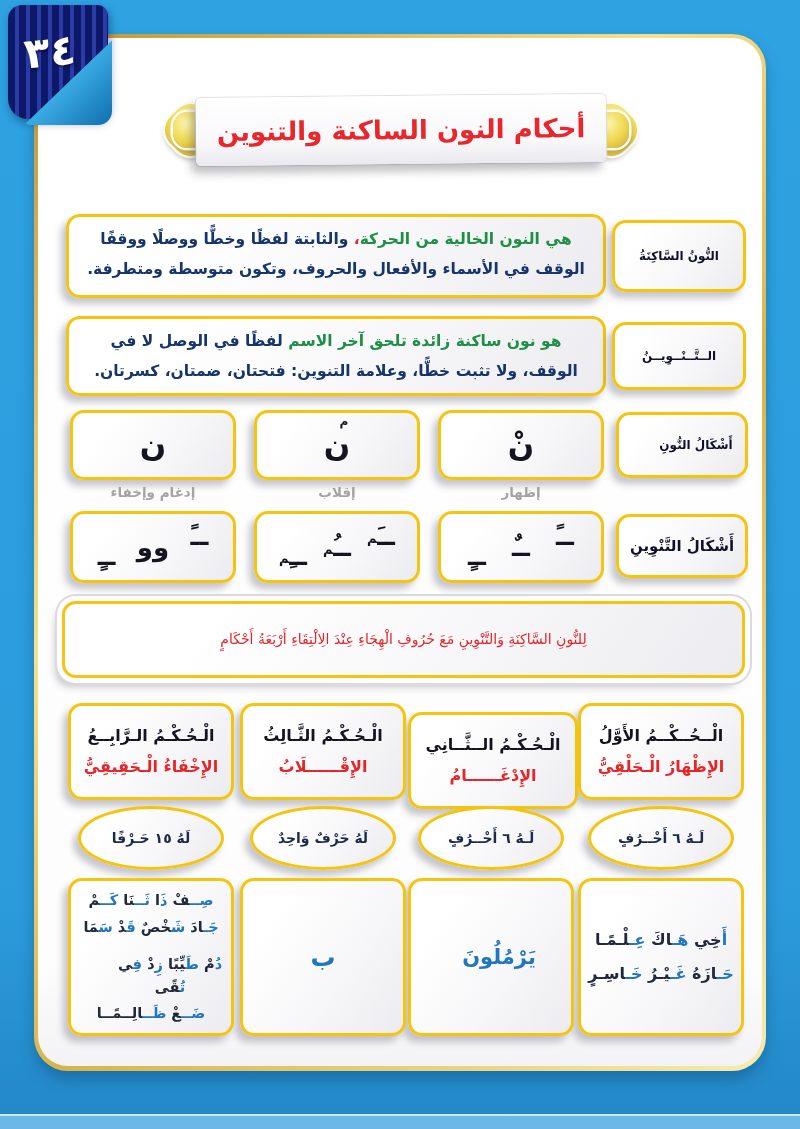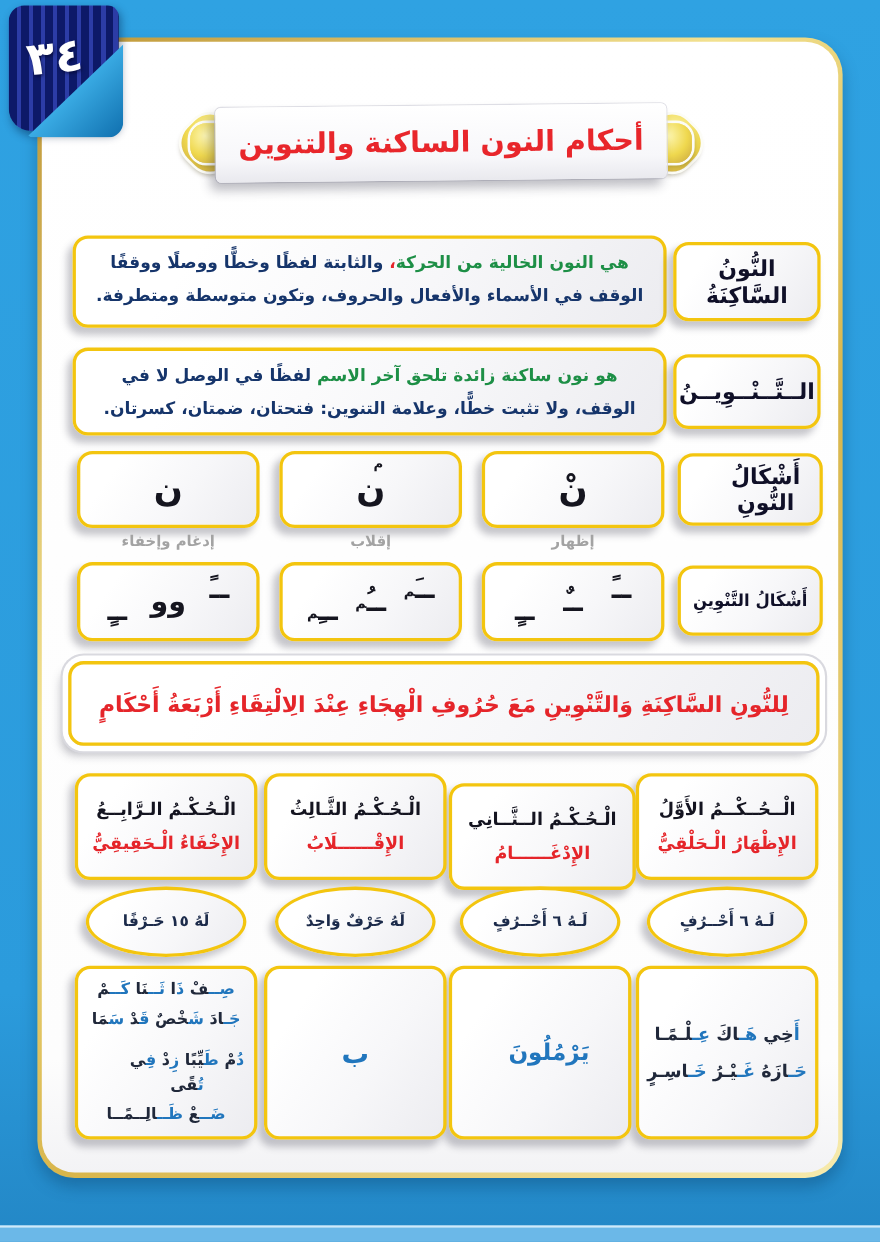--- a/index.html
+++ b/index.html
@@ -43,21 +43,21 @@
     background:radial-gradient(circle at 38% 32%,#fdf7b5 0%,#efd84e 55%,#c9a53f 100%);
     border-radius:40%; box-shadow:0 0 0 2.5px #fcfcf6, 2px 3px 5px rgba(60,50,0,.35); }
   .orn::before { transform:rotate(45deg); }
   .orn::after  { inset:11px; transform:rotate(0deg); }
 
   
   .ybox { position:absolute; border:3px solid #f3c50f; border-radius:14px;
     background:linear-gradient(125deg,#ffffff 20%,#f7f7f9 60%,#ececf0 100%);
     box-shadow:-5px 6px 7px rgba(80,80,95,.32); }
   .label-box { display:flex; align-items:center; justify-content:center;
-    font-weight:bold; color:#101028; font-size:20px; text-align:center; }
+    font-weight:bold; color:#101028; font-size:12px; text-align:center; }
 
   
   .content-box p { padding:7px 12px; font-size:15.5px; font-weight:bold;
     line-height:1.95; text-align:center; }
   .c-green { color:#1d8f46; } .c-navy { color:#16356b; } .c-red { color:#e5252a; }
   .c-blue  { color:#2176bd; } .c-dark { color:#20283a; }
 
   
   .glyph-box { display:flex; align-items:center; justify-content:center; }
   .noon-glyph { font-size:31px; font-weight:bold; color:#15151f; position:relative; }
@@ -68,21 +68,21 @@
     width:100%; padding:0 14px; font-size:26px; font-weight:bold; color:#15151f; }
   .mark  { position:relative; }
   .mark-1 { transform:translateY(-11px); }
   .mark-3 { transform:translateY(9px); }
   .small-m { font-size:13px; position:relative; top:-2px; }
 
   
   .rule-banner { display:flex; align-items:center; justify-content:center;
     border-radius:14px;
     box-shadow:0 0 0 5px #ffffff, 0 0 0 7px #d9d9df, -6px 8px 9px rgba(70,70,85,.35); }
-  .rule-banner .txt { color:#e5252a; font-size:20px; font-weight:bold;
+  .rule-banner .txt { color:#e5252a; font-size:14px; font-weight:normal;
     text-align:center; line-height:1.6; padding:0 8px; }
 
   
   .rule-head { display:flex; flex-direction:column; align-items:center;
     justify-content:center; text-align:center; line-height:1.9; padding:4px 2px; }
   .rule-ordinal { color:#141420; font-size:16px; font-weight:bold; }
   .rule-name { color:#e5252a; font-size:16px; font-weight:bold; }
   .oval { border-radius:50%; display:flex; align-items:center; justify-content:center;
     text-align:center; font-size:14px; font-weight:bold; color:#1b2a4a; padding:4px 8px; }
   .mnemonic { display:flex; flex-direction:column; align-items:center;

